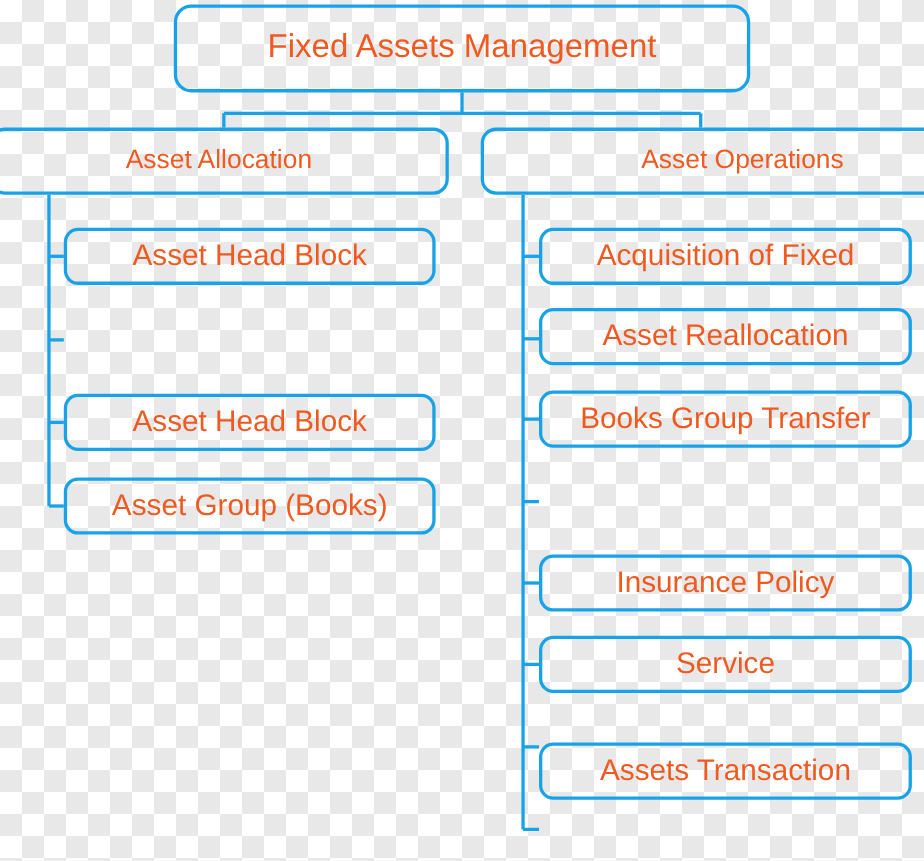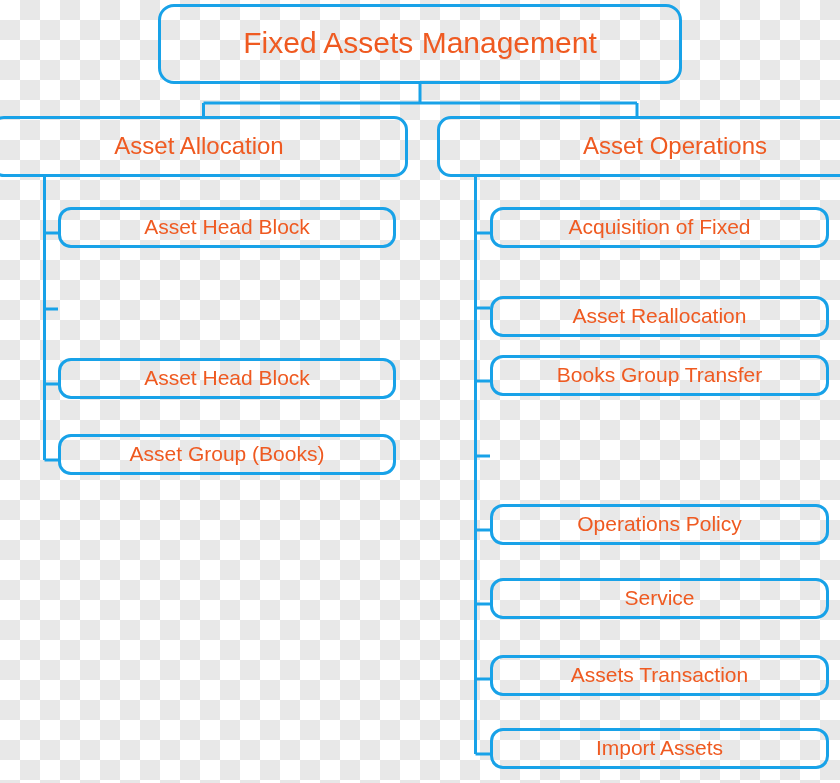--- a/index.html
+++ b/index.html
@@ -71,23 +71,23 @@
   .node-l2.left {
     left: -10px;
     width: 418px;
   }
   .node-l2.right {
     left: 437px;
     width: 476px;
   }
 
   .node-leaf {
-    height: 41px;
+    height: 52px;
     border-radius: 13px;
-    font-size: 21px;
+    font-size: 27px;
   }
   .node-leaf.left {
     left: 58px;
     width: 338px;
   }
   .node-leaf.right {
     left: 490px;
     width: 339px;
   }
 
@@ -148,32 +148,29 @@
   <div class="node node-leaf left" style="top:358px">
     <span class="node-label">Asset Head Block</span>
   </div>
   <div class="node node-leaf left" style="top:434px">
     <span class="node-label">Asset Group (Books)</span>
   </div>
 
   <div class="node node-leaf right" style="top:207px">
     <span class="node-label">Acquisition of Fixed</span>
   </div>
-  <div class="node node-leaf right" style="top:296px">
+  <div class="node node-leaf right" style="top:280px">
     <span class="node-label">Asset Reallocation</span>
   </div>
   <div class="node node-leaf right" style="top:355px">
     <span class="node-label">Books Group Transfer</span>
   </div>
   <div class="node node-leaf right" style="top:504px">
-    <span class="node-label">Operations Policy</span>
+    <span class="node-label">Insurance Policy</span>
   </div>
   <div class="node node-leaf right" style="top:578px">
     <span class="node-label">Service</span>
   </div>
-  <div class="node node-leaf right" style="top:655px">
+  <div class="node node-leaf right" style="top:675px">
     <span class="node-label">Assets Transaction</span>
-  </div>
-  <div class="node node-leaf right" style="top:728px">
-    <span class="node-label">Import Assets</span>
   </div>
 
 </div>
 
 </body></html>

